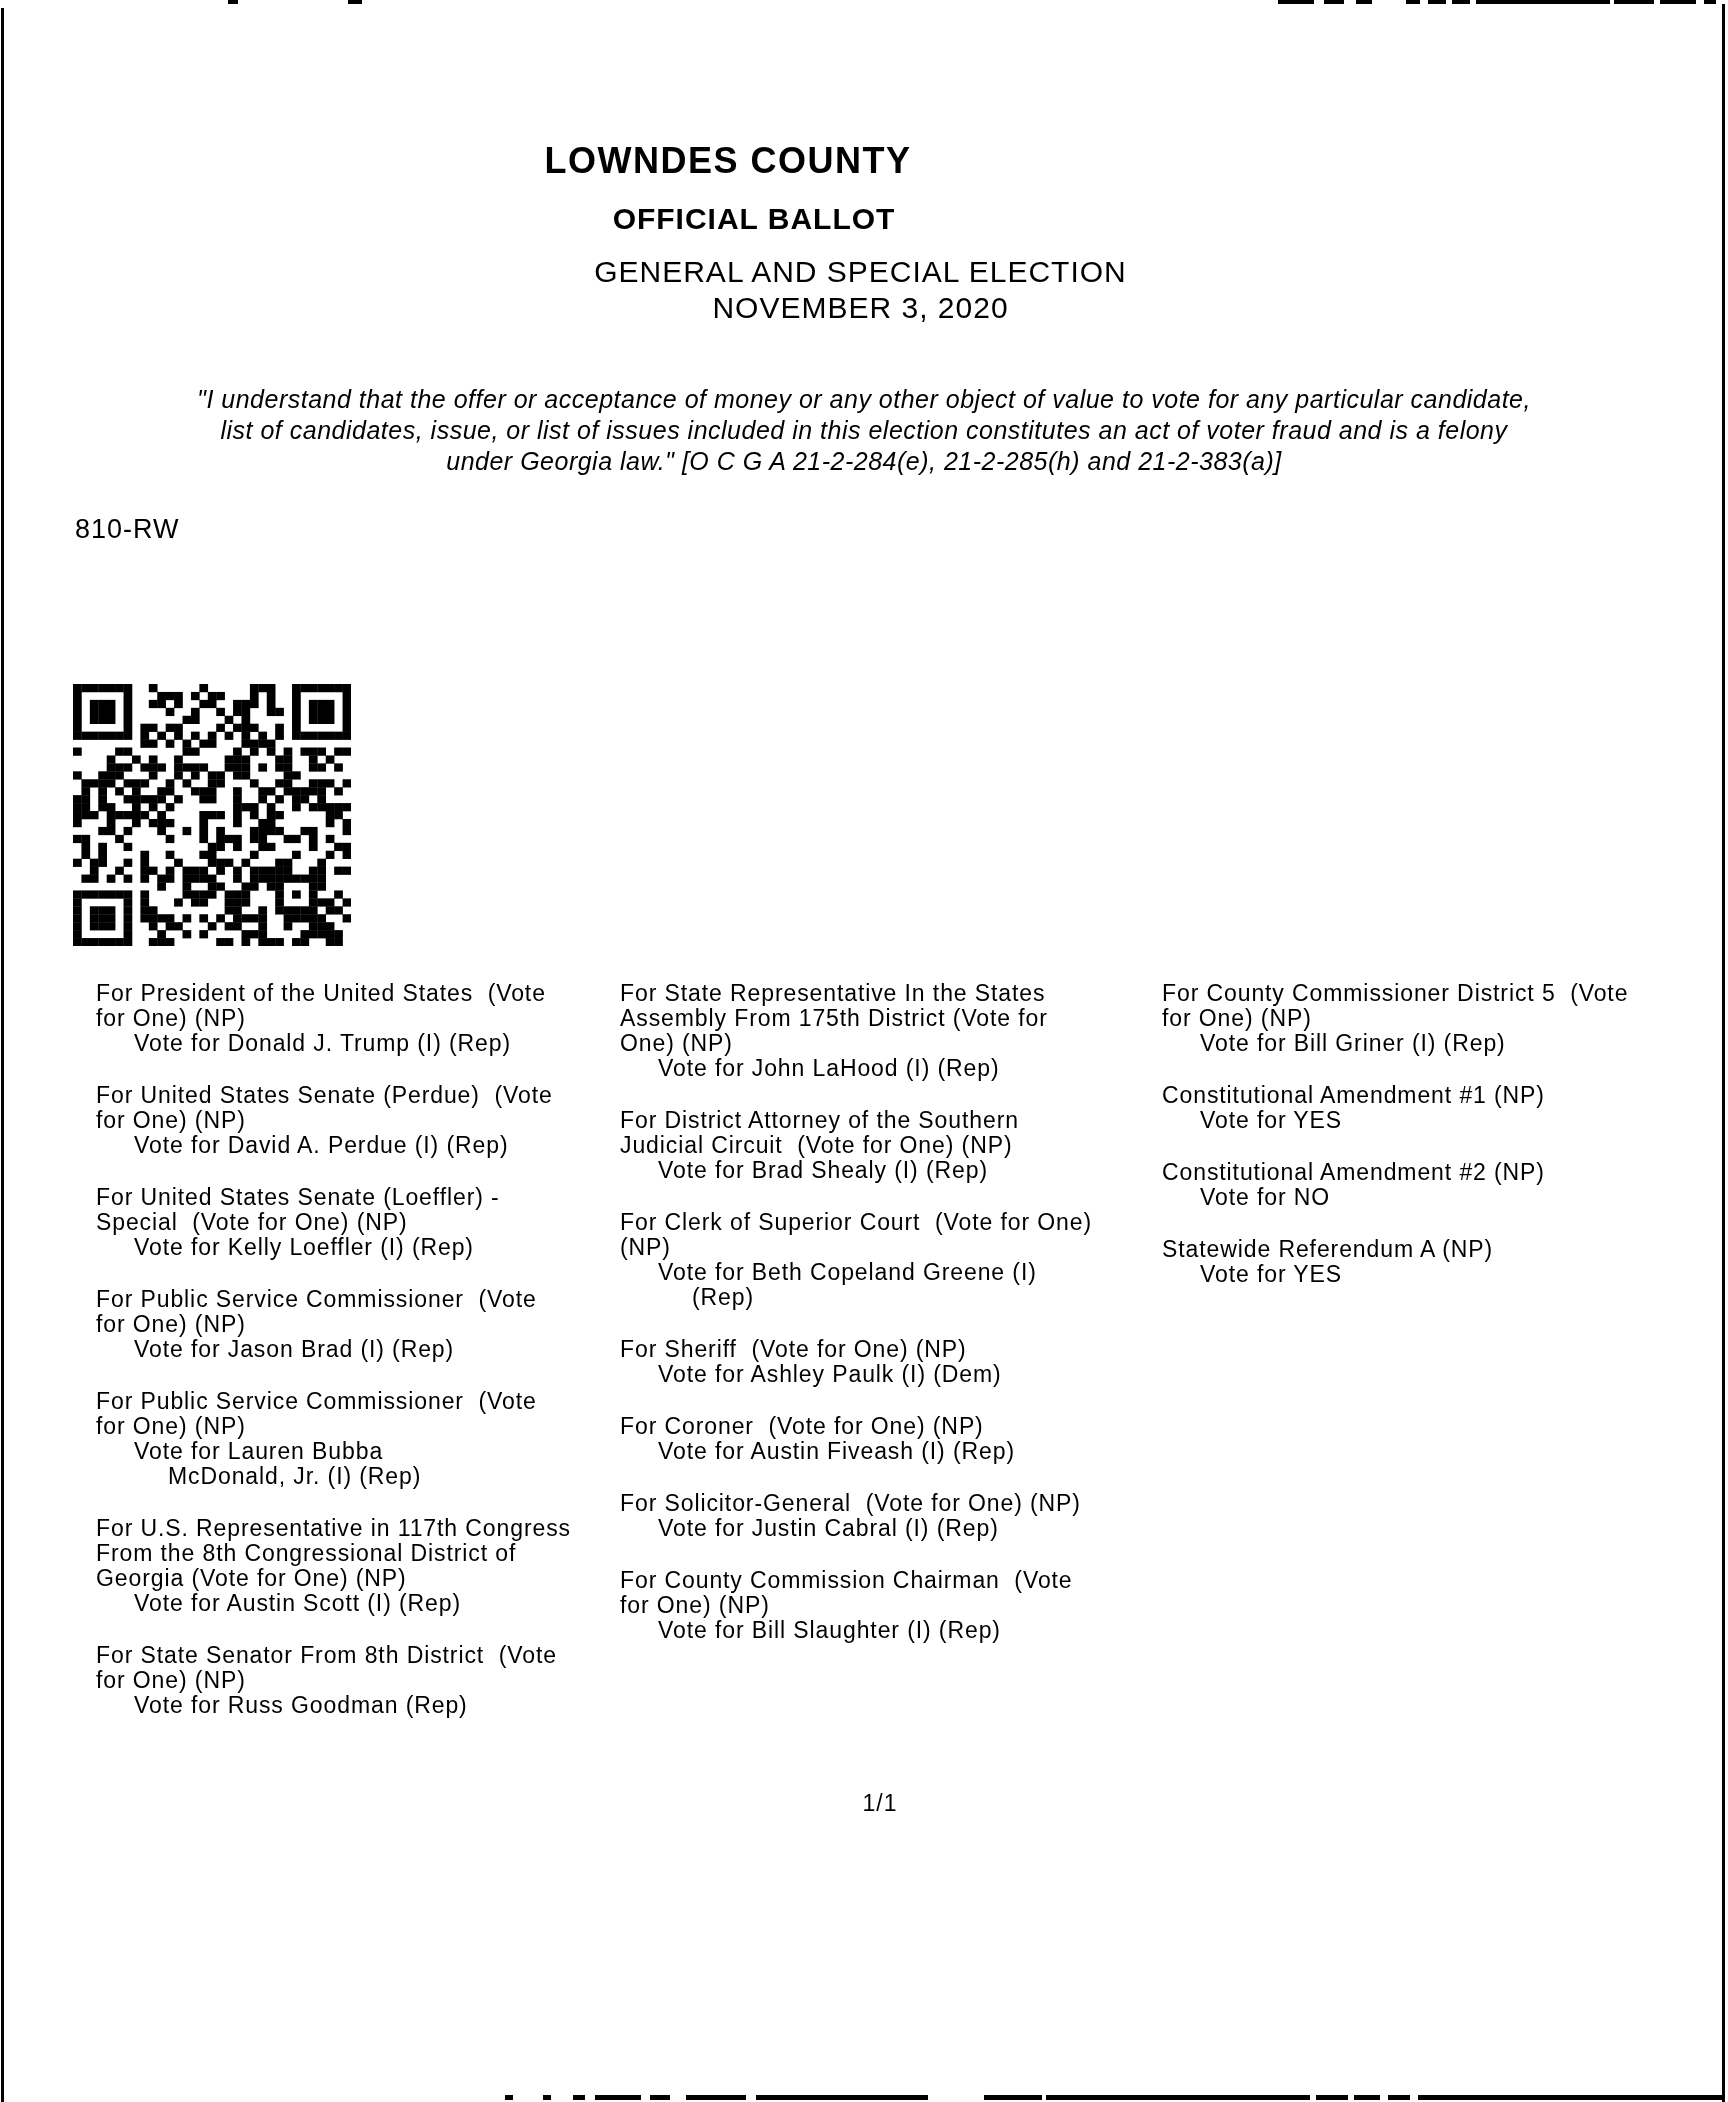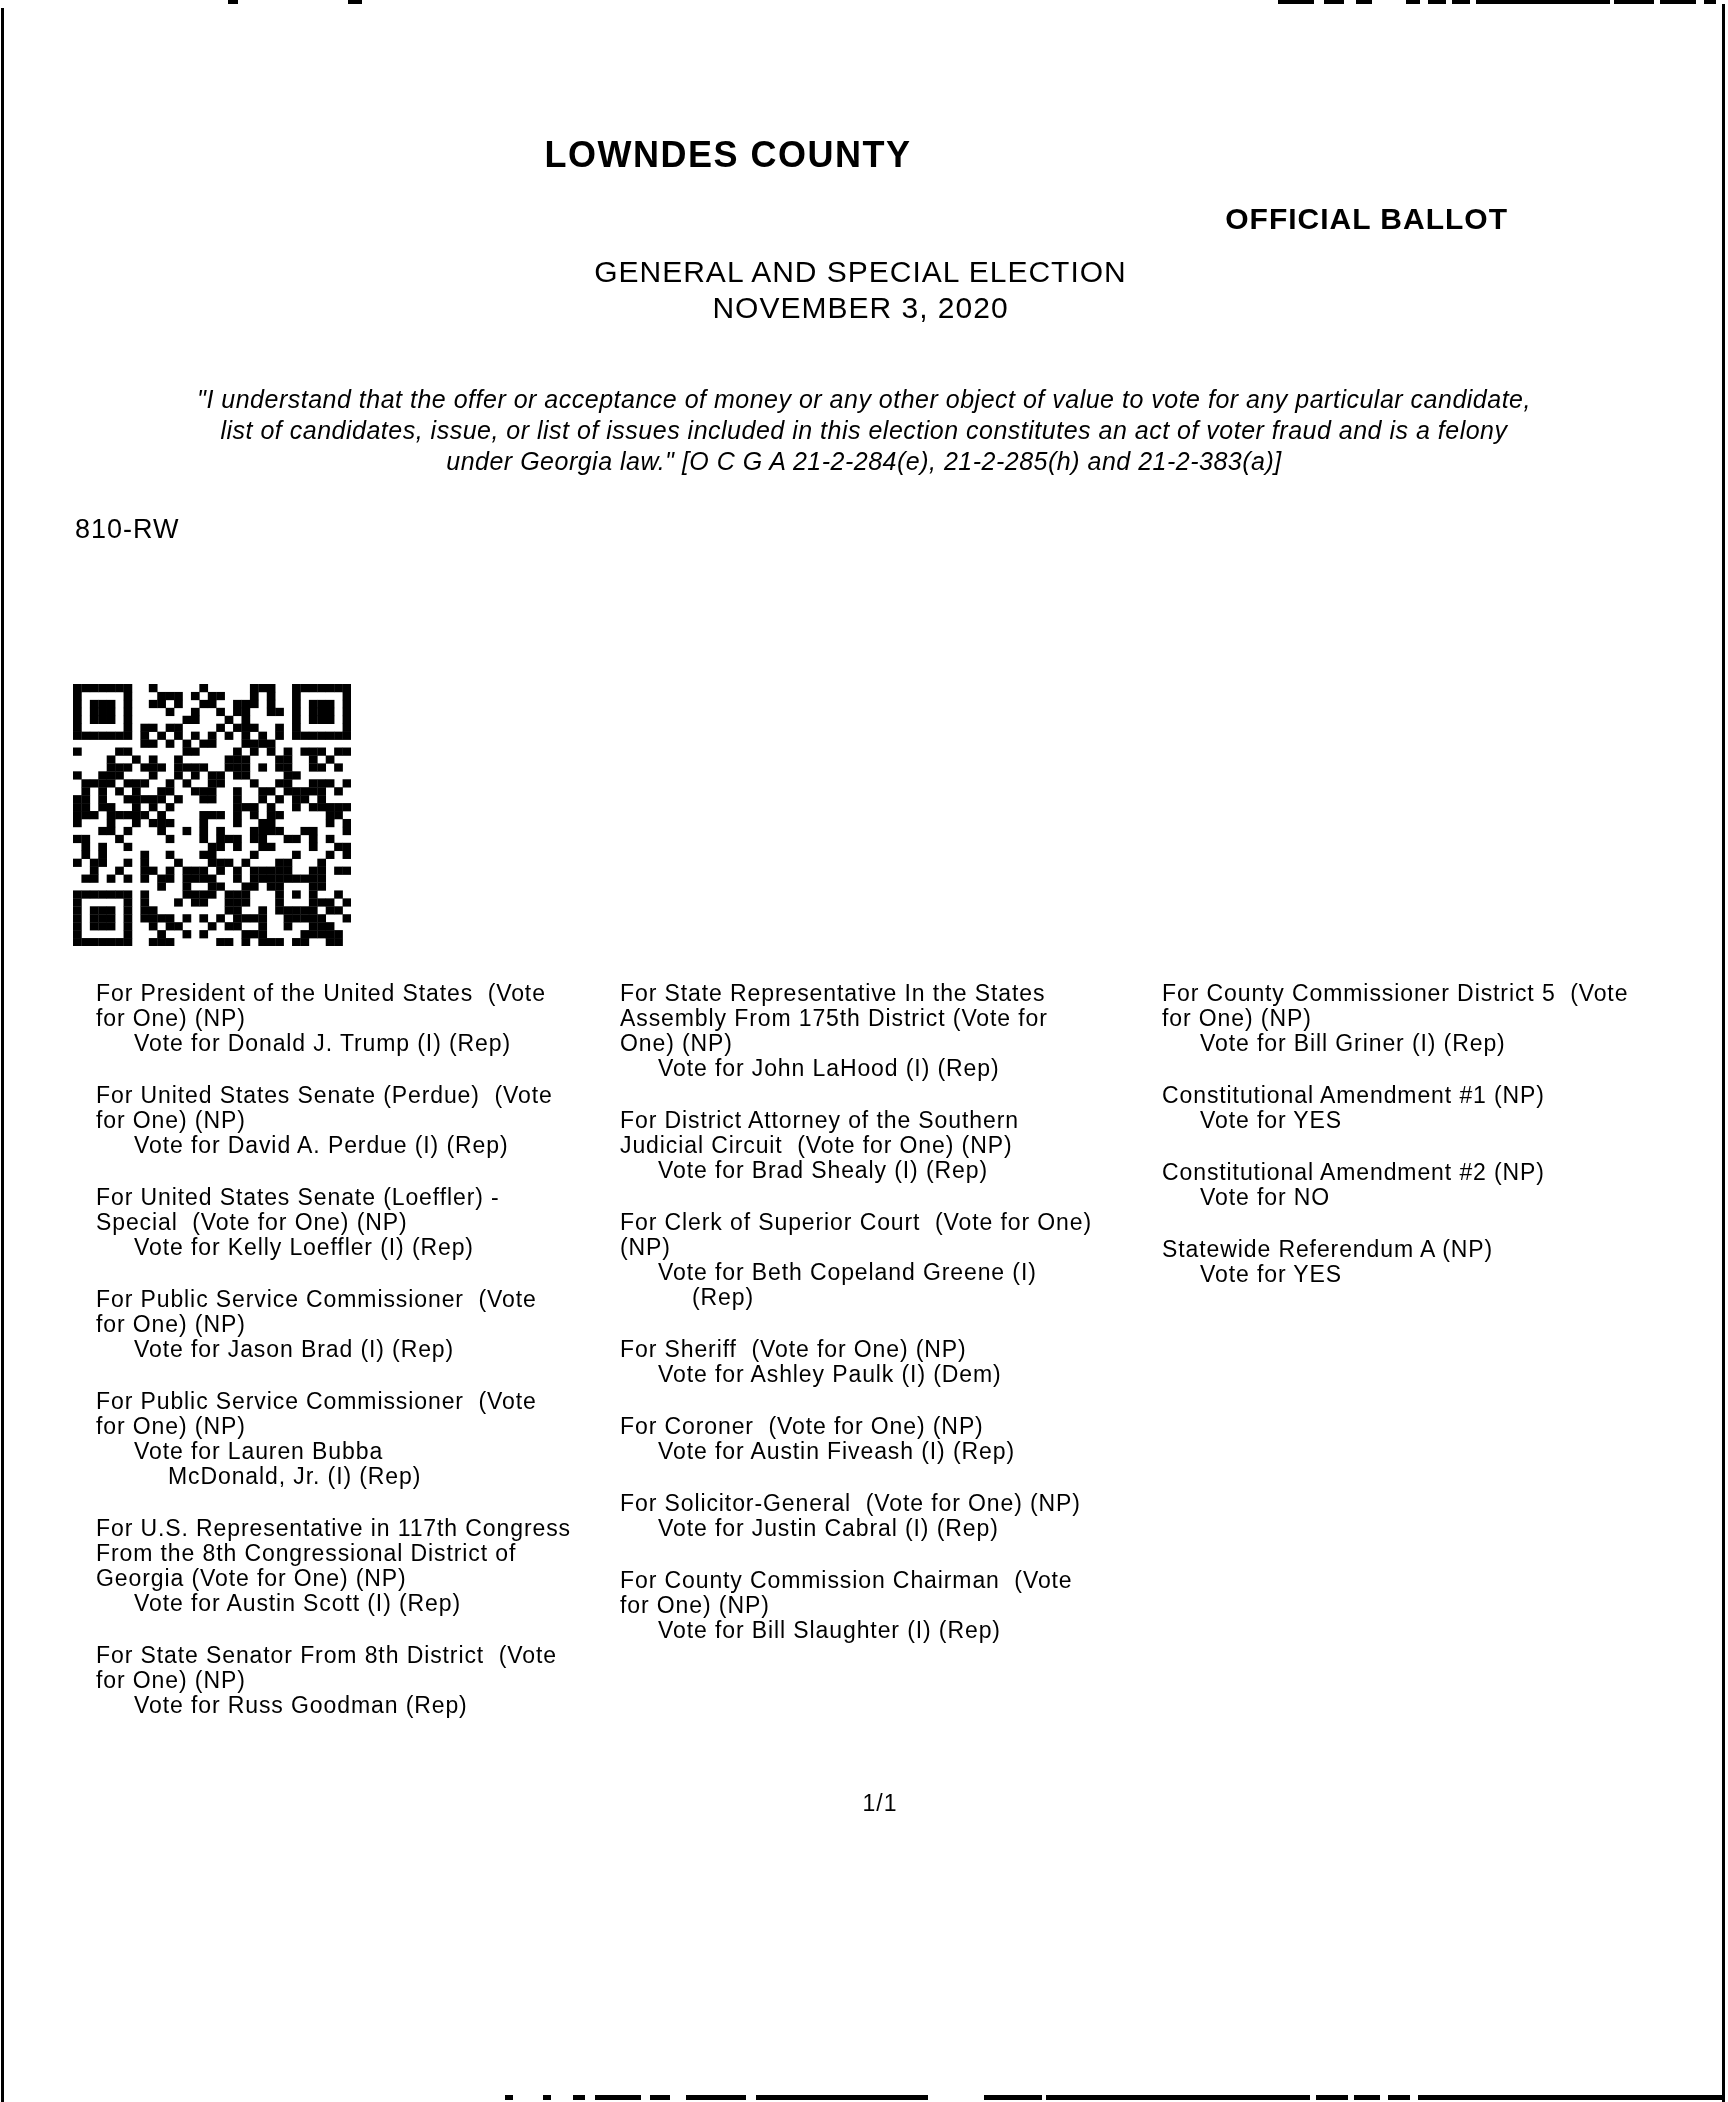--- a/index.html
+++ b/index.html
@@ -7,26 +7,26 @@
     position:relative;
     width:1728px;height:2102px;
     background:#fff;
     color:#000;
     font-family:"Liberation Sans",sans-serif;
     overflow:hidden;
   }
   .mark{position:absolute;background:#000;}
   
   .county-title{
-    position:absolute;top:134px;left:0;width:1456px;
+    position:absolute;top:140px;left:0;width:1456px;
     text-align:center;font-weight:bold;font-size:36px;letter-spacing:1.5px;
   }
   .ballot-type{
     position:absolute;top:202px;left:0;width:1508px;
-    text-align:right;font-weight:bold;font-size:30px;letter-spacing:1px;
+    text-align:center;font-weight:bold;font-size:30px;letter-spacing:1px;
   }
   .election-title{
     position:absolute;top:254px;left:0;width:1721px;
     text-align:center;font-weight:normal;font-size:30px;line-height:36px;letter-spacing:1px;
   }
   .disclaimer{
     position:absolute;top:384px;left:34px;width:1660px;
     text-align:center;font-style:italic;font-size:25px;line-height:31px;letter-spacing:0.5px;
   }
   .precinct{

